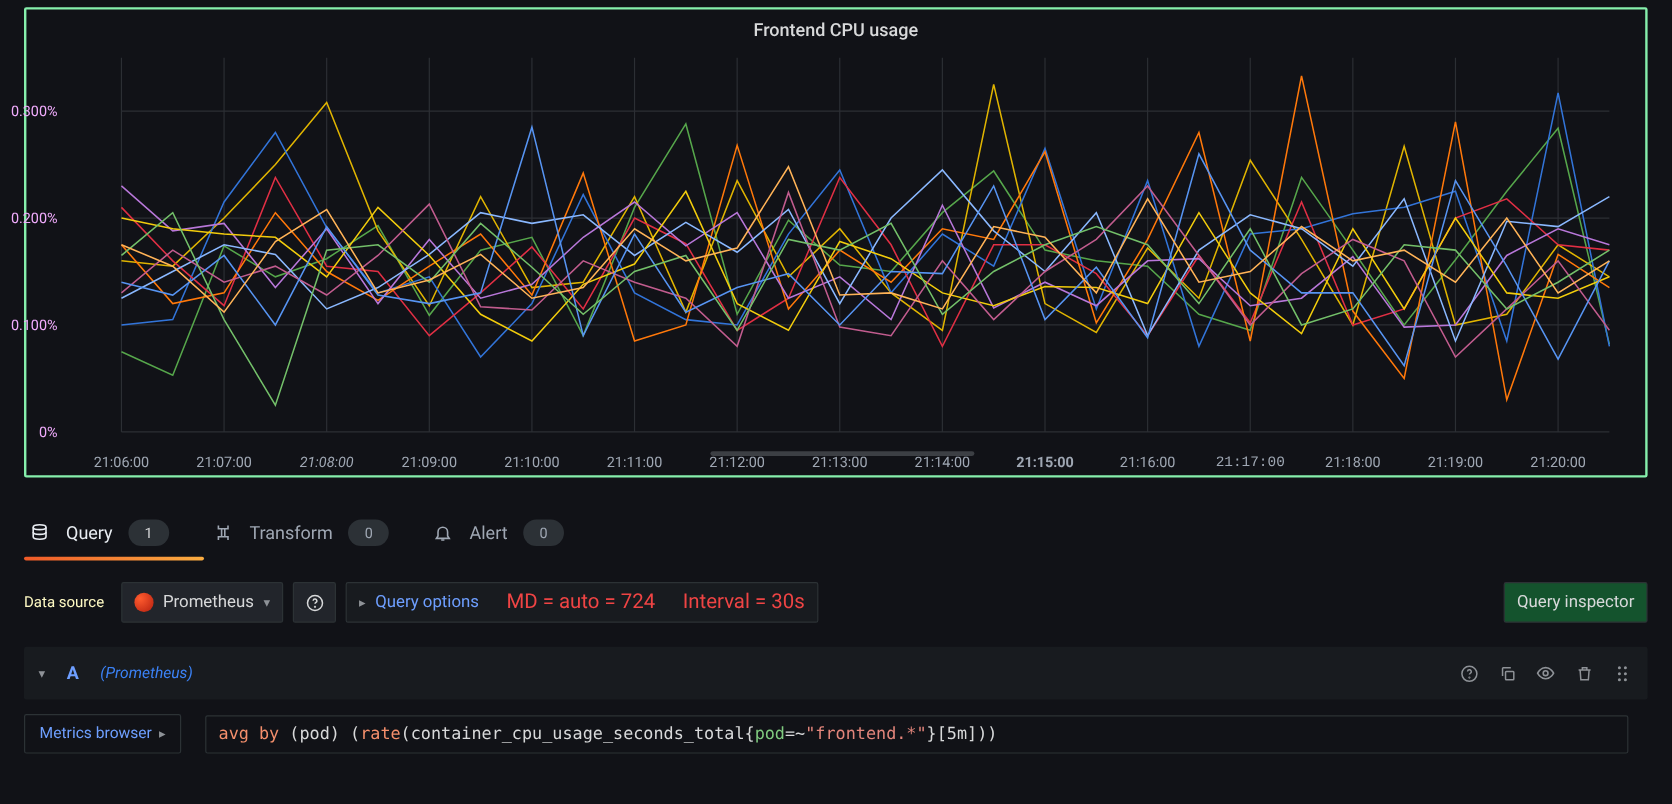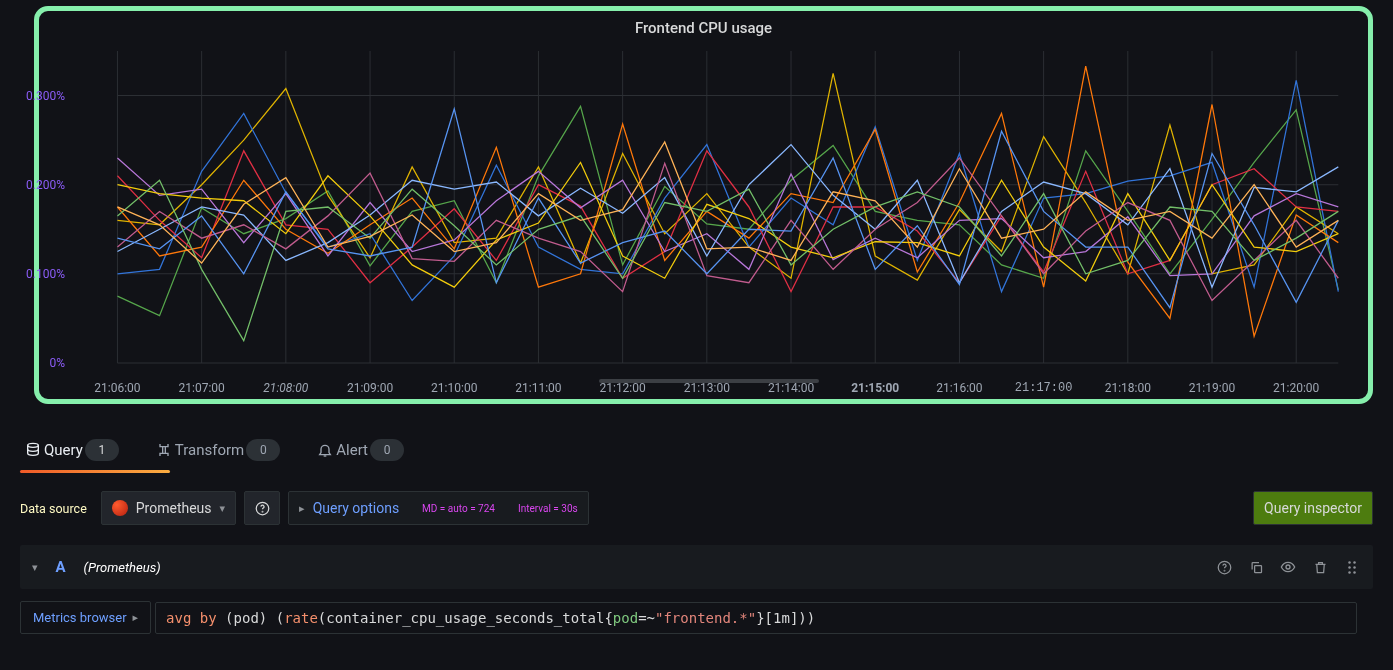--- a/index.html
+++ b/index.html
@@ -1,50 +1,50 @@
 <!DOCTYPE html>
 <html><head>
 <meta charset="utf-8">
 <style>
   html,body{margin:0;padding:0;background:#111217;color:#ccccdc;font-family:-apple-system,BlinkMacSystemFont,"Segoe UI",Roboto,Helvetica,Arial,sans-serif;font-size:14px;width:1393px;height:670px;overflow:hidden}
-  .panel{margin:6px 20px 0 34px;border:5px solid #86efac;border-radius:14px;background:#111217;height:388px;position:relative}
+  .panel{margin:6px 20px 0 20px;border:2px solid #86efac;border-radius:2px;background:#111217;height:388px;position:relative}
   .panel-title{text-align:center;font-weight:500;color:#d8d9da;padding:8px 0 4px;font-size:15px}
   .chart-wrap{position:absolute;left:30px;right:20px;top:34px;bottom:22px}
   .chart-svg{width:100%;height:100%;display:block}
-  .ylabel{position:absolute;left:-48px;width:44px;text-align:right;font-size:12px;color:#8b5cf6;transform:translateY(-50%)}
+  .ylabel{position:absolute;left:-48px;width:44px;text-align:right;font-size:12px;color:#f0abfc;transform:translateY(-50%)}
   .xlabel{position:absolute;bottom:-18px;font-size:12px;color:#9fa7b3;transform:translateX(-50%)}
   .hscroll{position:absolute;left:50%;bottom:-6px;transform:translateX(-50%);width:220px;height:4px;background:#3c3f44;border-radius:2px}
 
   .tabs{display:flex;align-items:center;gap:28px;margin:26px 20px 0 20px;border-bottom:1px solid transparent;height:40px}
-  .tab{display:flex;align-items:center;gap:2px;color:#9fa7b3;cursor:pointer;padding:0 4px;height:40px;font-size:15px}
+  .tab{display:flex;align-items:center;gap:13px;color:#9fa7b3;cursor:pointer;padding:0 4px;height:40px;font-size:15px}
   .tab.active{color:#e9edf2}
   .tab.active::after{content:"";position:absolute}
   .tab-underline{height:3px;background:linear-gradient(90deg,#f05a28,#fbad41);width:150px;margin:-1px 0 0 20px;border-radius:2px}
   .badge{display:inline-flex;align-items:center;justify-content:center;min-width:22px;height:22px;border-radius:11px;background:#2c3136;color:#9fa7b3;font-size:12px;padding:0 6px}
   .tab.active .badge{color:#d8d9da}
   .icon{display:inline-flex;align-items:center;justify-content:center;width:18px;height:18px;color:currentColor}
 
   .toolbar{display:flex;align-items:center;gap:8px;margin:18px 20px 0 20px}
   .label{font-size:12.5px;color:#fef9c3;margin-right:6px}
   .btn{display:flex;align-items:center;gap:8px;background:#22252b;border:1px solid #2c3235;border-radius:2px;height:32px;padding:0 10px;color:#d8d9da;cursor:pointer}
   .btn.icon-only{padding:0;width:34px;justify-content:center}
-  .btn.light{background:#4d7c0f}
+  .btn.light{background:#14532d}
   .chev{color:#8e9297;font-size:11px}
   .linkish{color:#6e9fff}
-  .muted{color:#d946ef;font-size:10px}
+  .muted{color:#ef4444;font-size:17px}
   .spacer{flex:1}
   .ds-logo{width:16px;height:16px;border-radius:8px;background:radial-gradient(circle at 30% 30%,#ff5b2e,#b41f0f);display:inline-block}
 
   .query-row{display:flex;align-items:center;gap:18px;margin:20px 20px 0 20px;background:#181b1f;border-radius:2px;height:44px;padding:0 12px}
   .query-letter{color:#6e9fff;font-weight:700;font-size:15px}
-  .ptext{color:#ffffff;font-style:italic;font-size:13px}
+  .ptext{color:#3b82f6;font-style:italic;font-size:13px}
   .query-icons{margin-left:auto;display:flex;gap:14px;color:#8e9297}
   .query-icons .icon{cursor:pointer}
 
-  .editor-row{display:flex;align-items:center;gap:4px;margin:12px 36px 0 20px}
+  .editor-row{display:flex;align-items:center;gap:20px;margin:12px 36px 0 20px}
   .mb-btn{background:#111217;border:1px solid #2c3235;border-radius:2px;padding:8px 12px;color:#6e9fff;display:flex;align-items:center;gap:6px;cursor:pointer;font-size:13px}
   .code{flex:1;background:#111217;border:1px solid #2c3235;border-radius:2px;padding:7px 10px;font-family:Menlo,Consolas,monospace;font-size:14px;white-space:pre;color:#d8d9da;overflow:hidden}
   .tok-kw{color:#f48f6c}
   .tok-lbl{color:#7fc97f}
   .tok-str{color:#e2857b}
   .tok-op{color:#d8d9da}
 </style>
 </head>
 <body>
 
@@ -217,14 +217,14 @@
         </svg>
       </span>
   </div>
 </div>
 
 <div class="editor-row">
   <div class="mb-btn">
     <span>Metrics browser</span>
     <span class="chev">▸</span>
   </div>
-  <div class="code"><span class="tok-kw">avg by</span><span> (pod) (</span><span class="tok-kw">rate</span><span>(container_cpu_usage_seconds_total{</span><span class="tok-lbl">pod</span><span class="tok-op">=~</span><span class="tok-str">"frontend.*"</span><span>}[1m]))</span></div>
+  <div class="code"><span class="tok-kw">avg by</span><span> (pod) (</span><span class="tok-kw">rate</span><span>(container_cpu_usage_seconds_total{</span><span class="tok-lbl">pod</span><span class="tok-op">=~</span><span class="tok-str">"frontend.*"</span><span>}[5m]))</span></div>
 </div>
 
 </body></html>

